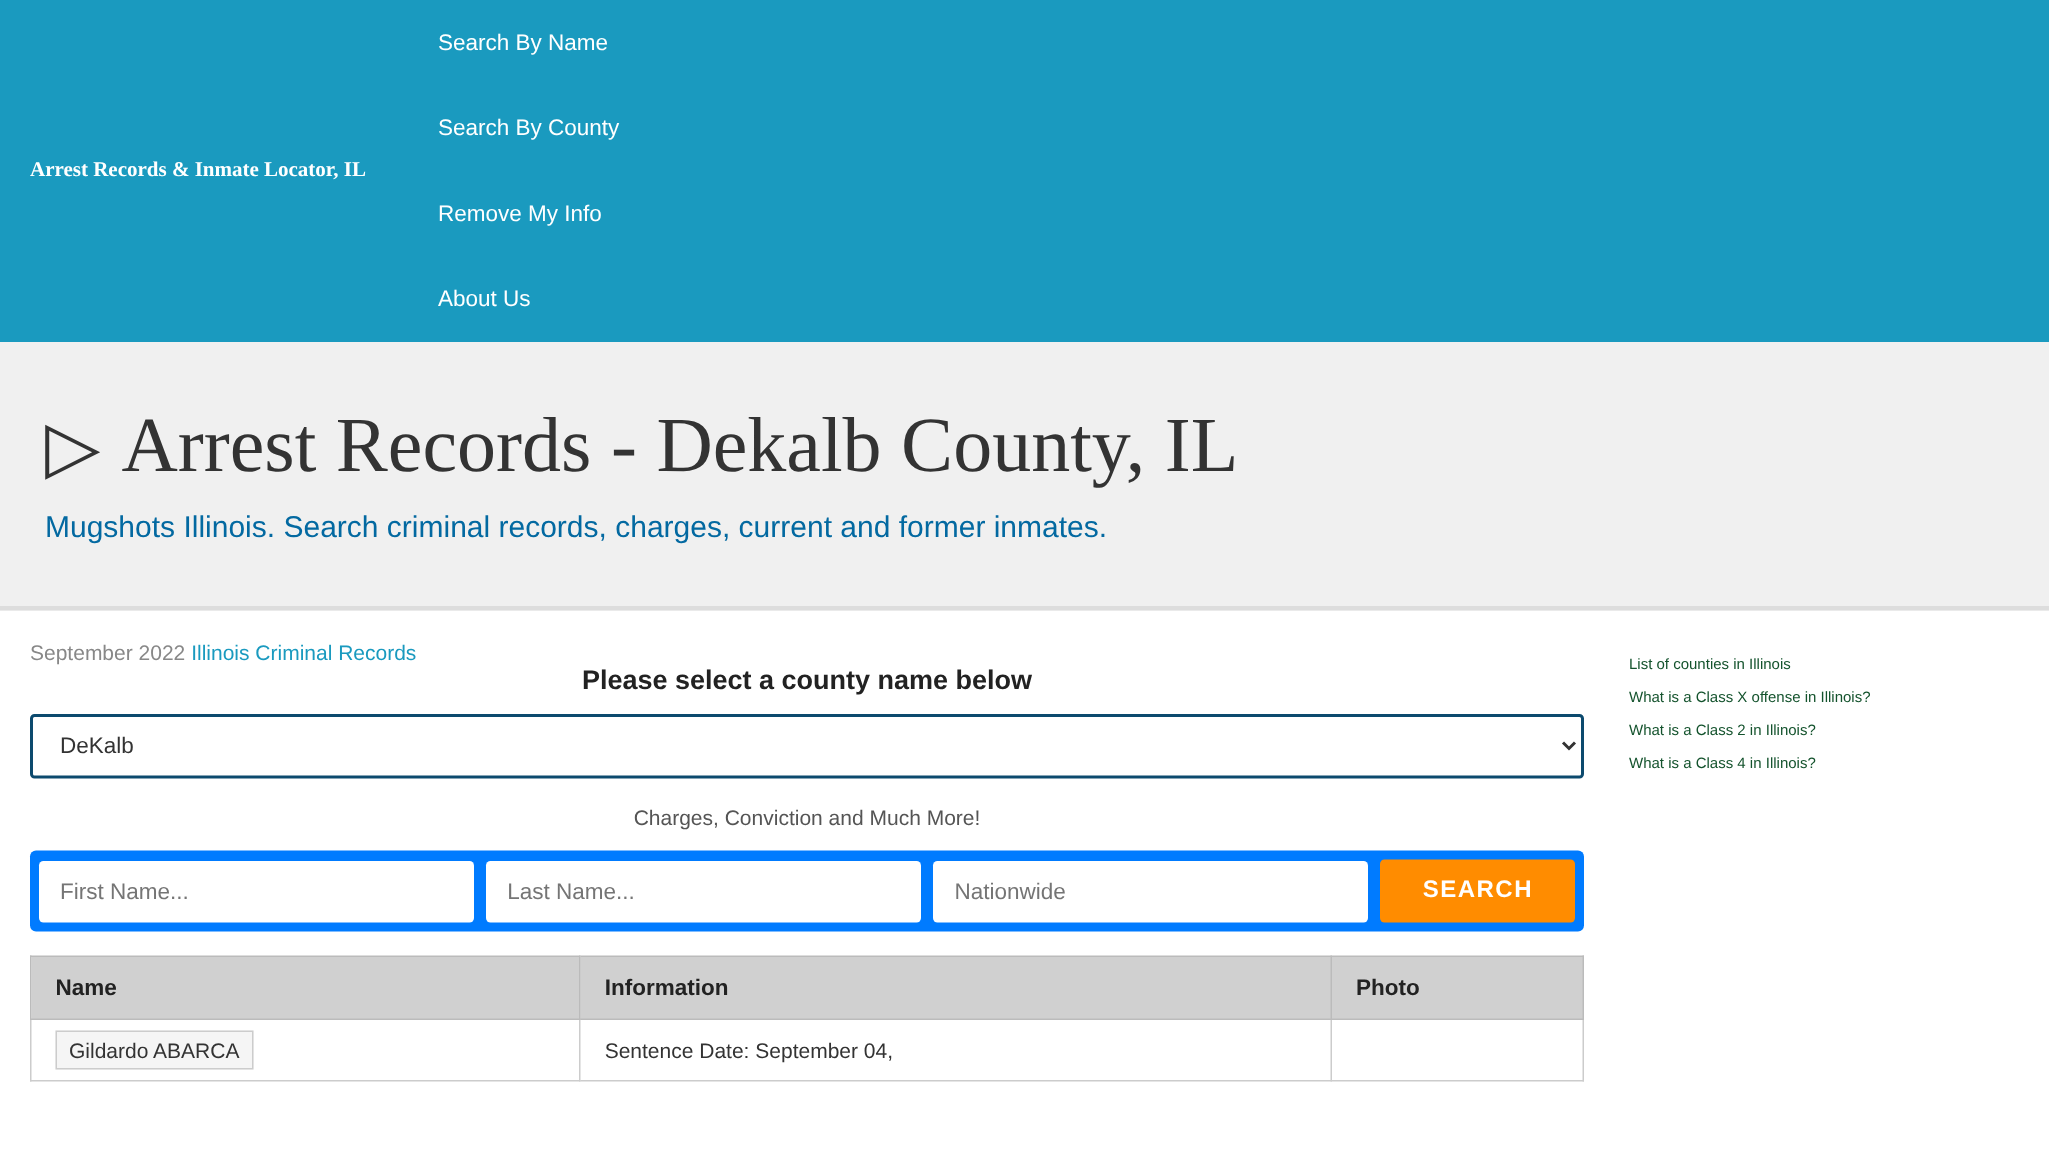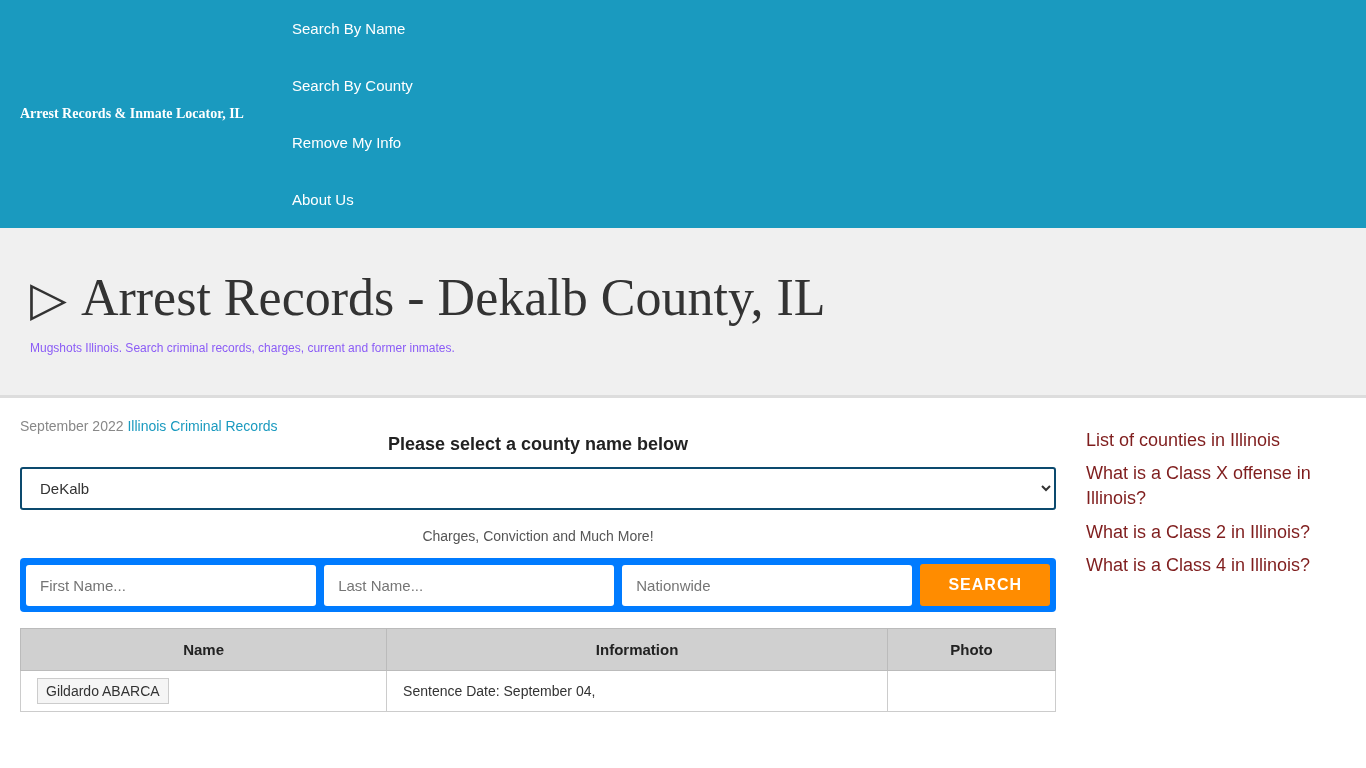--- a/index.html
+++ b/index.html
@@ -47,44 +47,44 @@
       margin-bottom: 14px;
       display: flex;
       align-items: center;
       gap: 14px;
     }
     .hero h1 .play-icon {
       font-size: 48px;
       color: #333;
     }
     .hero p {
-      font-size: 12px;
-      color: #8b5cf6;
+      font-size: 20px;
+      color: #0369a1;
       font-family: Arial, sans-serif;
     }
 
     
     .main-container {
       display: flex;
       padding: 20px 20px;
       gap: 30px;
       max-width: 1366px;
     }
     .content-left {
       flex: 1;
     }
     .sidebar-right {
       width: 260px;
       padding-top: 10px;
     }
     .sidebar-right a {
       display: block;
-      color: #7f1d1d;
+      color: #14532d;
       text-decoration: none;
-      font-size: 18px;
+      font-size: 10px;
       font-family: Arial, sans-serif;
       margin-bottom: 8px;
       line-height: 1.4;
     }
 
     
     .breadcrumb {
       font-size: 14px;
       color: #888;
       font-family: Arial, sans-serif;
@@ -172,21 +172,21 @@
       width: 100%;
       border-collapse: collapse;
       margin-top: 16px;
       font-family: Arial, sans-serif;
     }
     .results-table thead tr {
       background: #d0d0d0;
     }
     .results-table th {
       padding: 12px 16px;
-      text-align: center;
+      text-align: left;
       font-size: 15px;
       font-weight: bold;
       color: #222;
       border: 1px solid #bbb;
     }
     .results-table td {
       padding: 12px 16px;
       font-size: 14px;
       color: #333;
       border: 1px solid #ccc;

